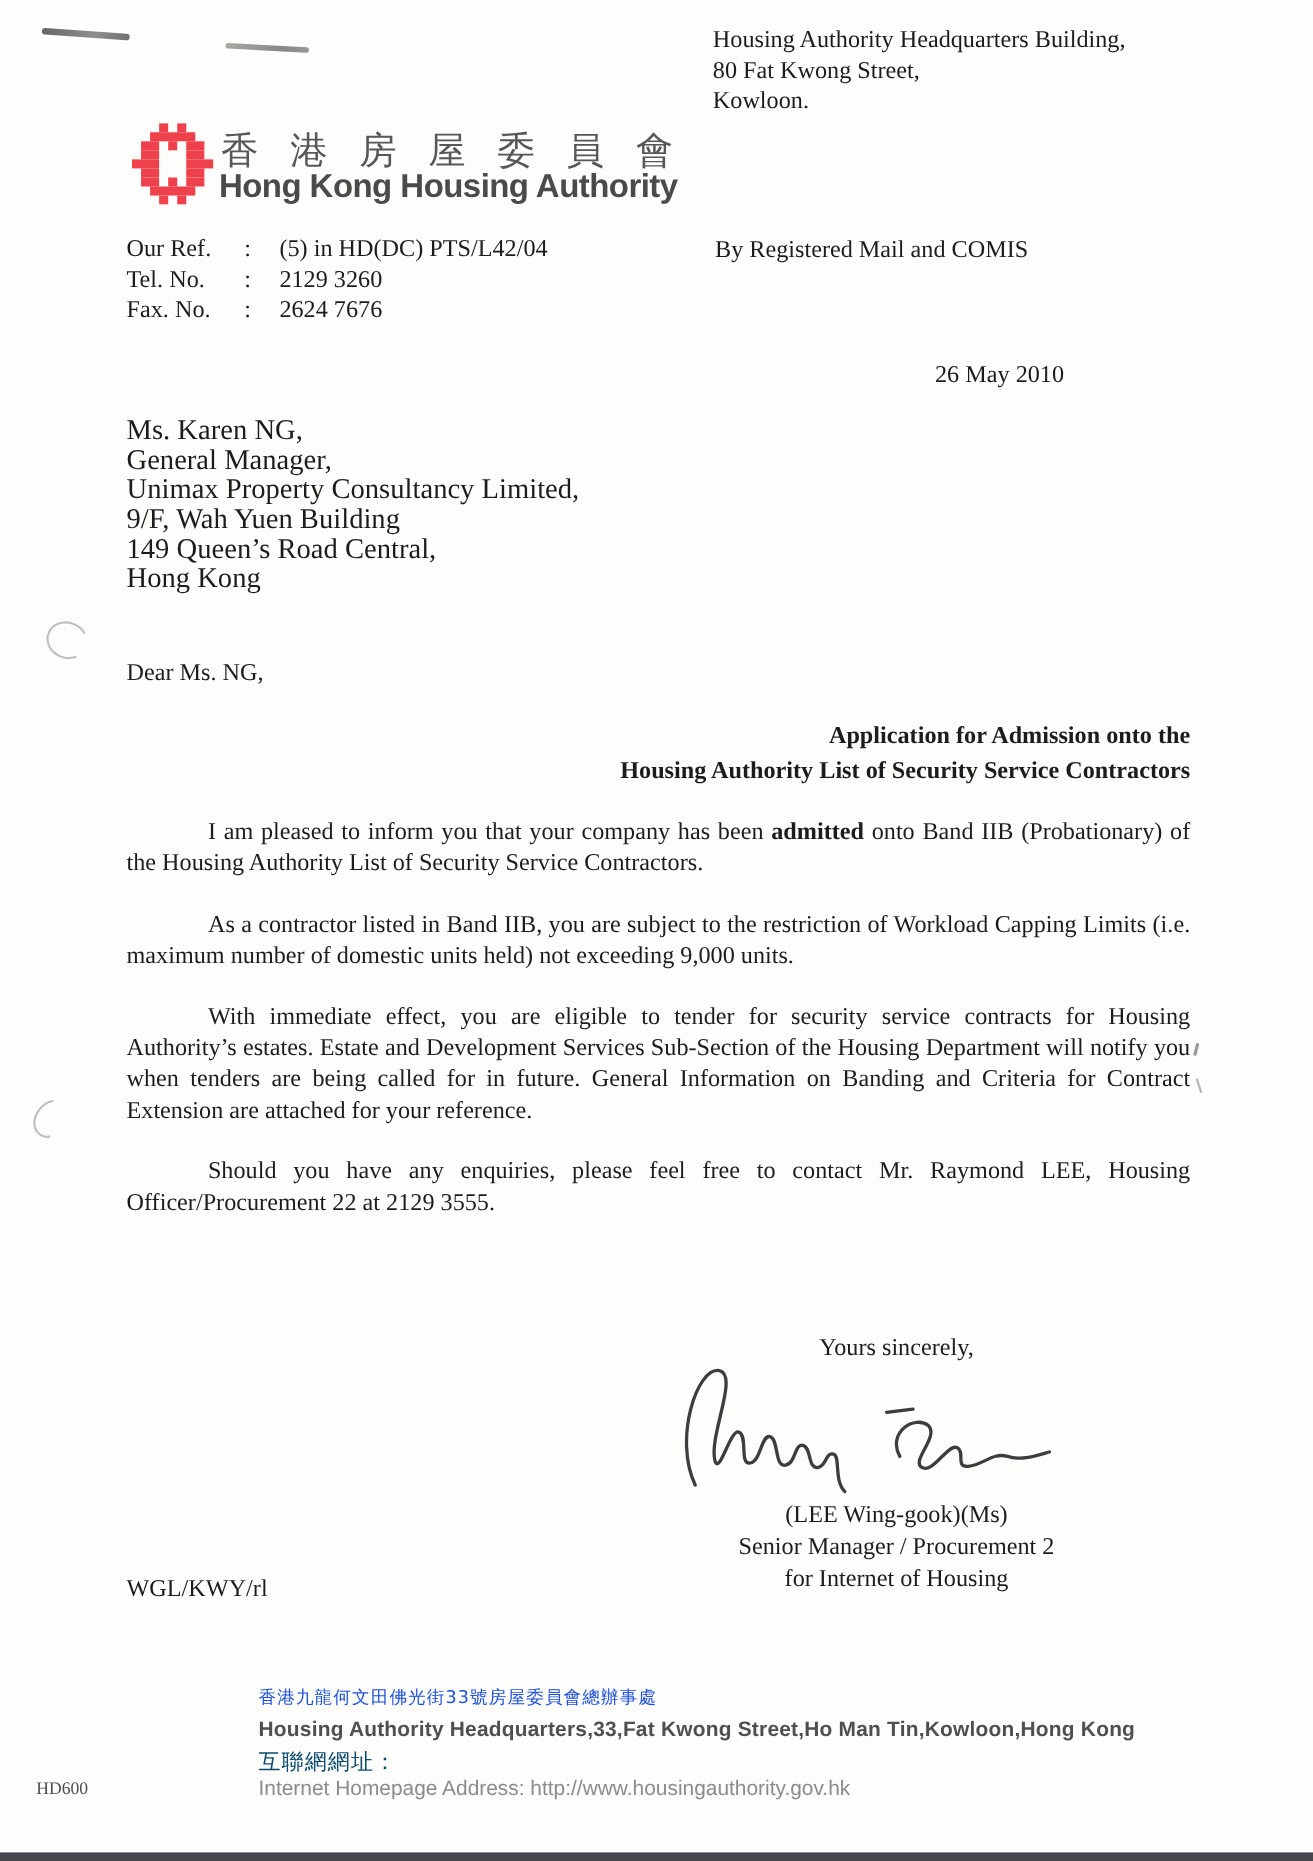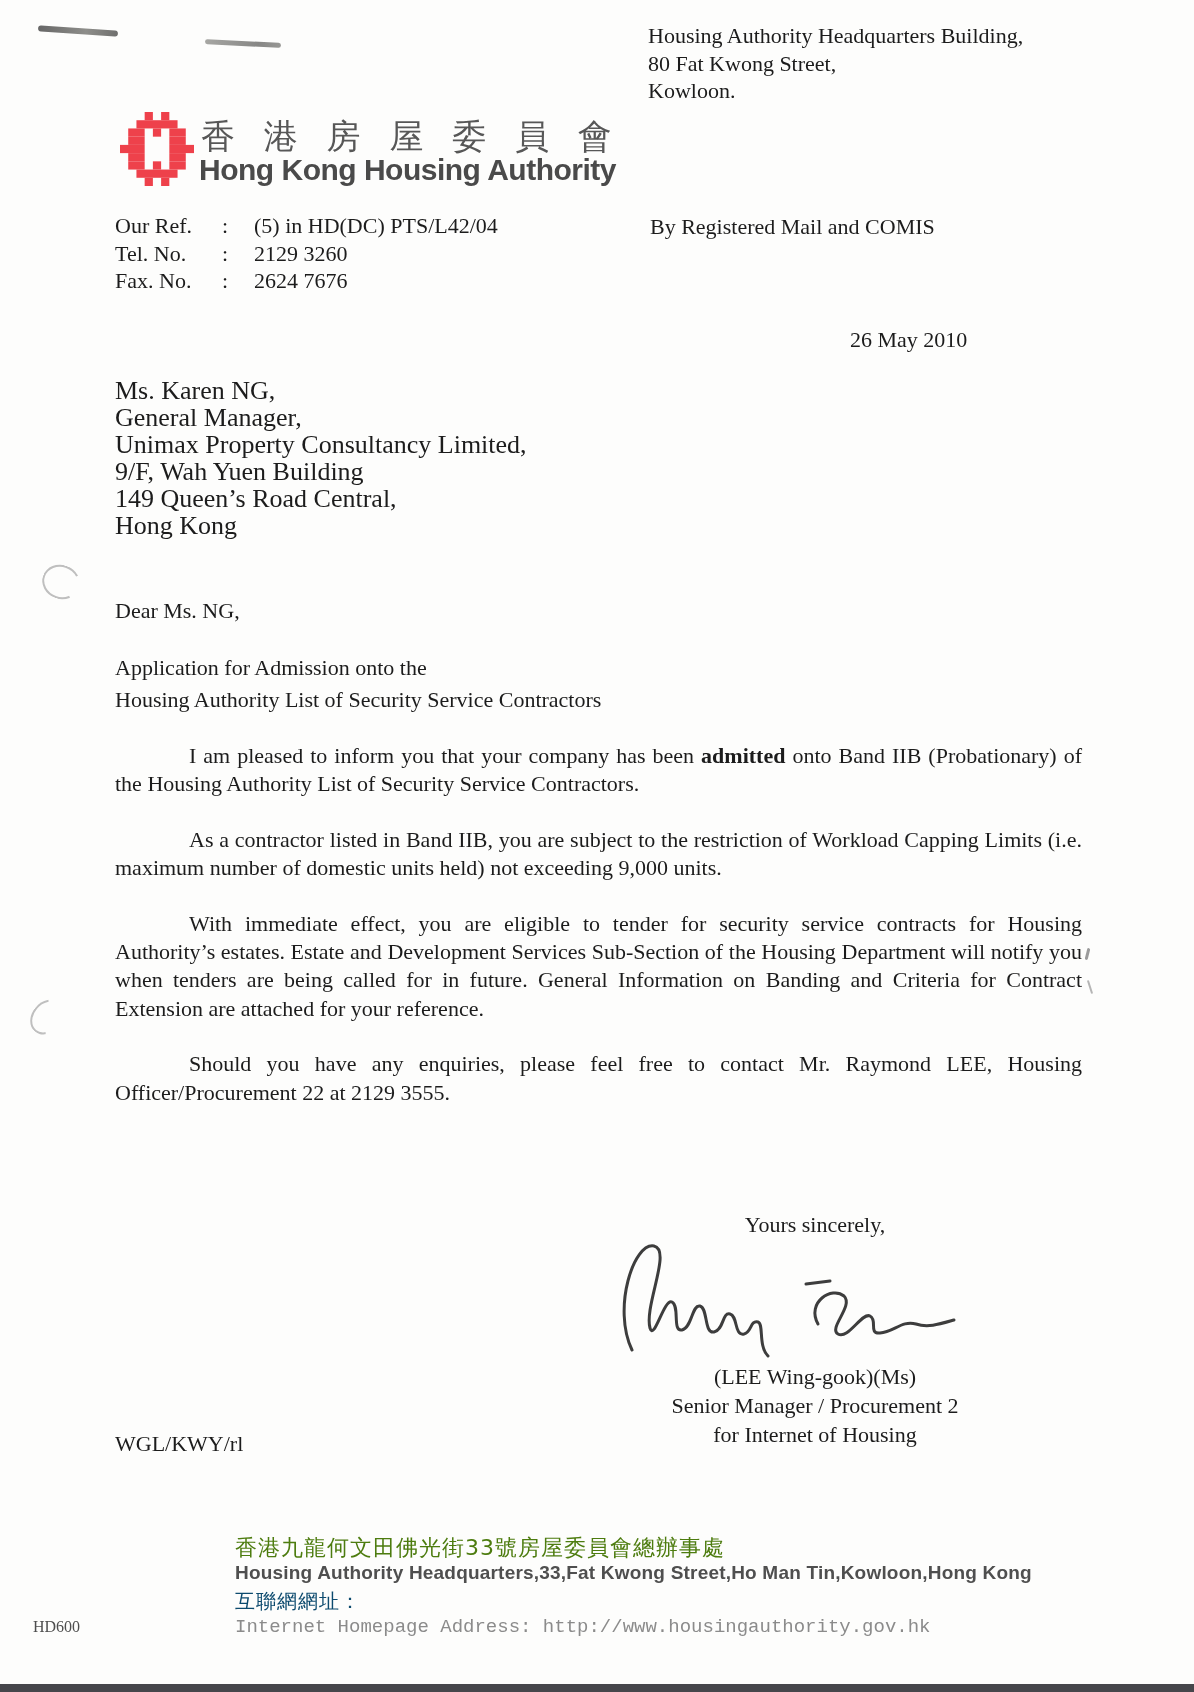--- a/index.html
+++ b/index.html
@@ -36,48 +36,48 @@
   .refsep{width:32px;}
   
   .delivery{position:absolute;left:650px;top:214px;font-size:22px;}
   .date{position:absolute;left:850px;top:327px;font-size:22px;}
   
   .recipient{position:absolute;left:115px;top:377px;font-size:26px;line-height:27px;}
   
   .body-flow{position:absolute;left:115px;top:598px;width:967px;font-size:22px;}
   .salutation{margin:0;}
   .subject{
-    margin:28px 0 0 0;text-align:left;font-weight:normal;line-height:31.5px;
+    margin:28px 0 0 0;text-align:right;font-weight:bold;line-height:31.5px;
   }
   .body-flow p.para{
     margin:27px 0 0 0;text-align:justify;line-height:28.4px;text-indent:74px;
   }
   .body-flow p.para:first-of-type{margin-top:47px;}
   .b{font-weight:bold;}
   
   .closing{position:absolute;left:605px;top:1210px;width:420px;text-align:center;font-size:22px;line-height:29px;}
   .sig-space{height:123px;}
   .signature-svg{position:absolute;left:610px;top:1228px;width:370px;height:135px;}
   .initials{position:absolute;left:115px;top:1431px;font-size:22px;}
   
   .footer-cn{
     position:absolute;left:235px;top:1533px;
-    font-family:"DejaVu Sans", sans-serif;font-size:22px;color:#4d7c0f;letter-spacing:1px;
+    font-family:"DejaVu Sans", sans-serif;font-size:16px;color:#1d4ed8;letter-spacing:1px;
   }
   .footer-en{
     position:absolute;left:235px;top:1562px;
     font-family:"Liberation Sans", sans-serif;font-weight:bold;font-size:19px;color:#4f4f4f;letter-spacing:0.2px;
   }
   .footer-web-cn{
     position:absolute;left:235px;top:1588px;
     font-family:"DejaVu Sans", sans-serif;font-size:20px;color:#0c4a6e;letter-spacing:1px;
   }
   .footer-web{
     position:absolute;left:235px;top:1616px;
-    font-family:Liberation Mono, monospace;font-size:19px;color:#8b8b8b;
+    font-family:Liberation Sans, sans-serif;font-size:19px;color:#8b8b8b;
   }
   .form-code{position:absolute;left:33px;top:1618px;font-size:16px;color:#4e4e4e;}
   .bottom-bar{position:absolute;left:0;bottom:0;width:100%;height:8px;background:#46464b;}
   
   .streak-a{
     position:absolute;left:38px;top:28px;width:80px;height:6px;border-radius:3px;
     background:linear-gradient(90deg,#4c4c4c,#7a7a76 60%,#565654);transform:rotate(4deg);opacity:.85;
   }
   .streak-b{
     position:absolute;left:205px;top:41px;width:76px;height:5px;border-radius:3px;

